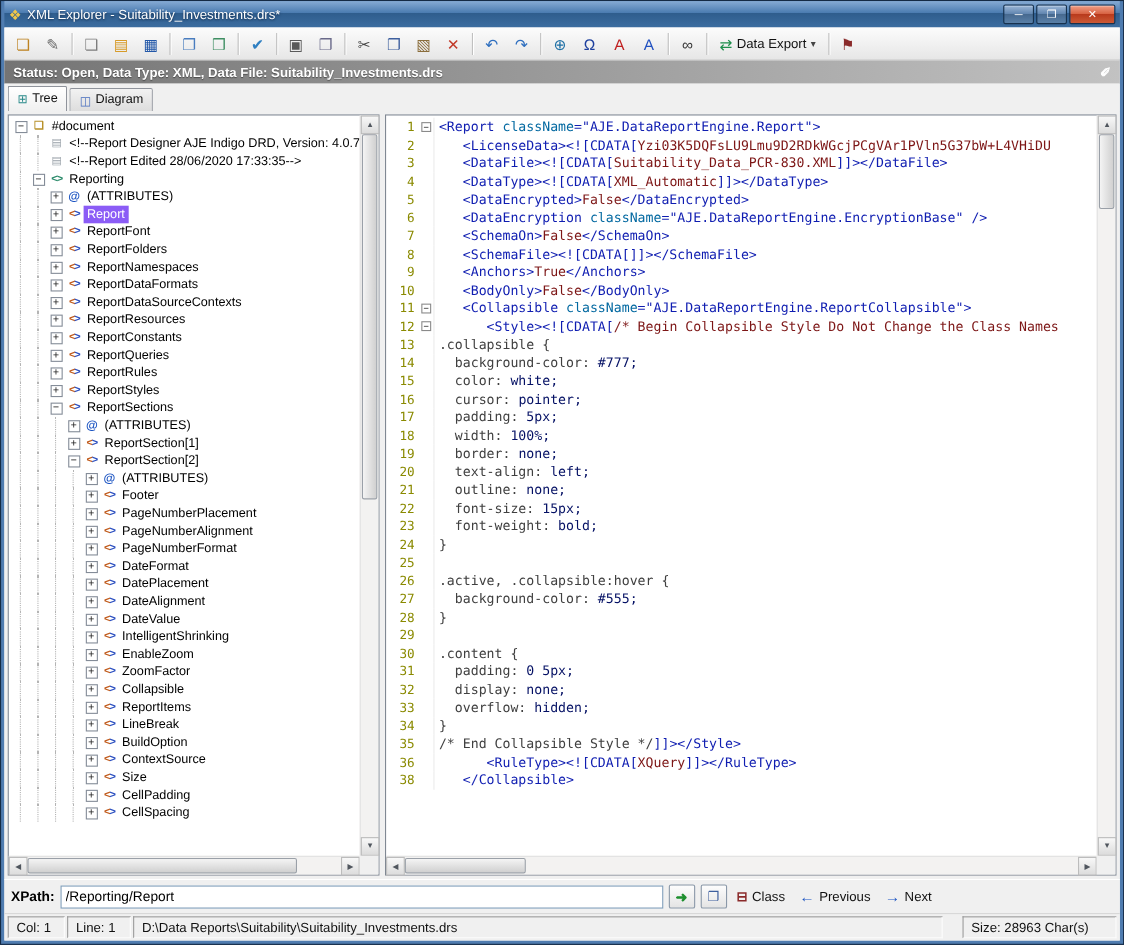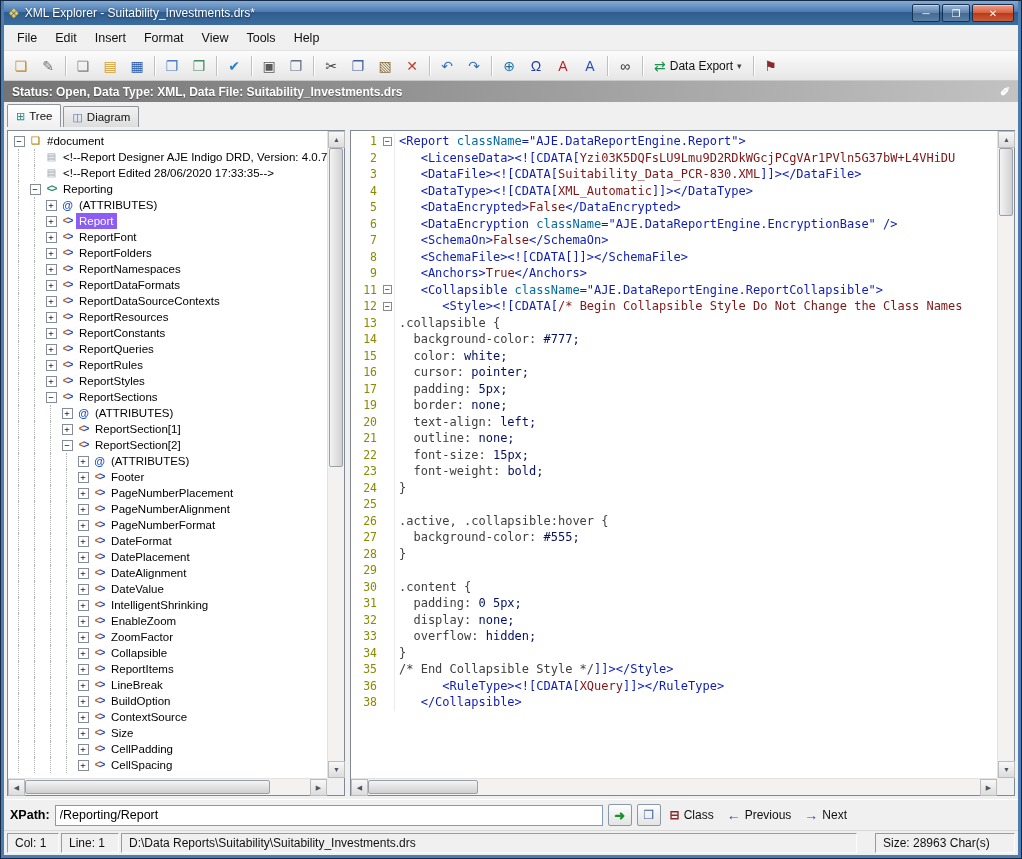--- a/index.html
+++ b/index.html
@@ -90,29 +90,20 @@
   <div class="titlebar">
     <span class="app-icon">❖</span>
     <span class="title">XML Explorer - Suitability_Investments.drs*</span>
     <div class="win-controls">
         <div class="winbtn minimize">─</div>
         <div class="winbtn maximize">❐</div>
         <div class="winbtn close">✕</div>
       </div>
   </div>
   <div class="client">
-    <div class="menubar">
-        <div class="menu-item">File</div>
-        <div class="menu-item">Edit</div>
-        <div class="menu-item">Insert</div>
-        <div class="menu-item">Format</div>
-        <div class="menu-item">View</div>
-        <div class="menu-item">Tools</div>
-        <div class="menu-item">Help</div>
-      </div>
     <div class="toolbar">
         <div class="tb-btn">
           <span class="tb-glyph" style="color: rgb(189, 130, 32);">❏</span>
         </div>
         <div class="tb-btn">
           <span class="tb-glyph" style="color: rgb(109, 109, 109);">✎</span>
         </div>
         <div class="tb-sep"></div>
         <div class="tb-btn">
           <span class="tb-glyph" style="color: rgb(125, 125, 125);">❏</span>
@@ -661,20 +652,25 @@
               <span class="ed-num">8</span>
               <span class="ed-fold"></span>
               <span class="ed-text"><span class="c-t">   &lt;SchemaFile&gt;&lt;![CDATA[]]&gt;&lt;/SchemaFile&gt;</span></span>
             </div>
             <div class="ed-row">
               <span class="ed-num">9</span>
               <span class="ed-fold"></span>
               <span class="ed-text"><span class="c-t">   &lt;Anchors&gt;</span><span class="c-d">True</span><span class="c-t">&lt;/Anchors&gt;</span></span>
             </div>
             <div class="ed-row">
+              <span class="ed-num">10</span>
+              <span class="ed-fold"></span>
+              <span class="ed-text"><span class="c-t">   &lt;BodyOnly&gt;</span><span class="c-d">False</span><span class="c-t">&lt;/BodyOnly&gt;</span></span>
+            </div>
+            <div class="ed-row">
               <span class="ed-num">11</span>
               <span class="ed-fold">
                 <span class="fold-box">−</span>
               </span>
               <span class="ed-text"><span class="c-t">   &lt;Collapsible </span><span class="c-a">className</span><span class="c-t">="AJE.DataReportEngine.ReportCollapsible"&gt;</span></span>
             </div>
             <div class="ed-row">
               <span class="ed-num">12</span>
               <span class="ed-fold">
                 <span class="fold-box">−</span>
@@ -698,20 +694,25 @@
             </div>
             <div class="ed-row">
               <span class="ed-num">16</span>
               <span class="ed-fold"></span>
               <span class="ed-text"><span class="c-cp">  cursor:</span><span class="c-cv"> pointer;</span></span>
             </div>
             <div class="ed-row">
               <span class="ed-num">17</span>
               <span class="ed-fold"></span>
               <span class="ed-text"><span class="c-cp">  padding:</span><span class="c-cv"> 5px;</span></span>
+            </div>
+            <div class="ed-row">
+              <span class="ed-num">18</span>
+              <span class="ed-fold"></span>
+              <span class="ed-text"><span class="c-cp">  width:</span><span class="c-cv"> 100%;</span></span>
             </div>
             <div class="ed-row">
               <span class="ed-num">19</span>
               <span class="ed-fold"></span>
               <span class="ed-text"><span class="c-cp">  border:</span><span class="c-cv"> none;</span></span>
             </div>
             <div class="ed-row">
               <span class="ed-num">20</span>
               <span class="ed-fold"></span>
               <span class="ed-text"><span class="c-cp">  text-align:</span><span class="c-cv"> left;</span></span>

